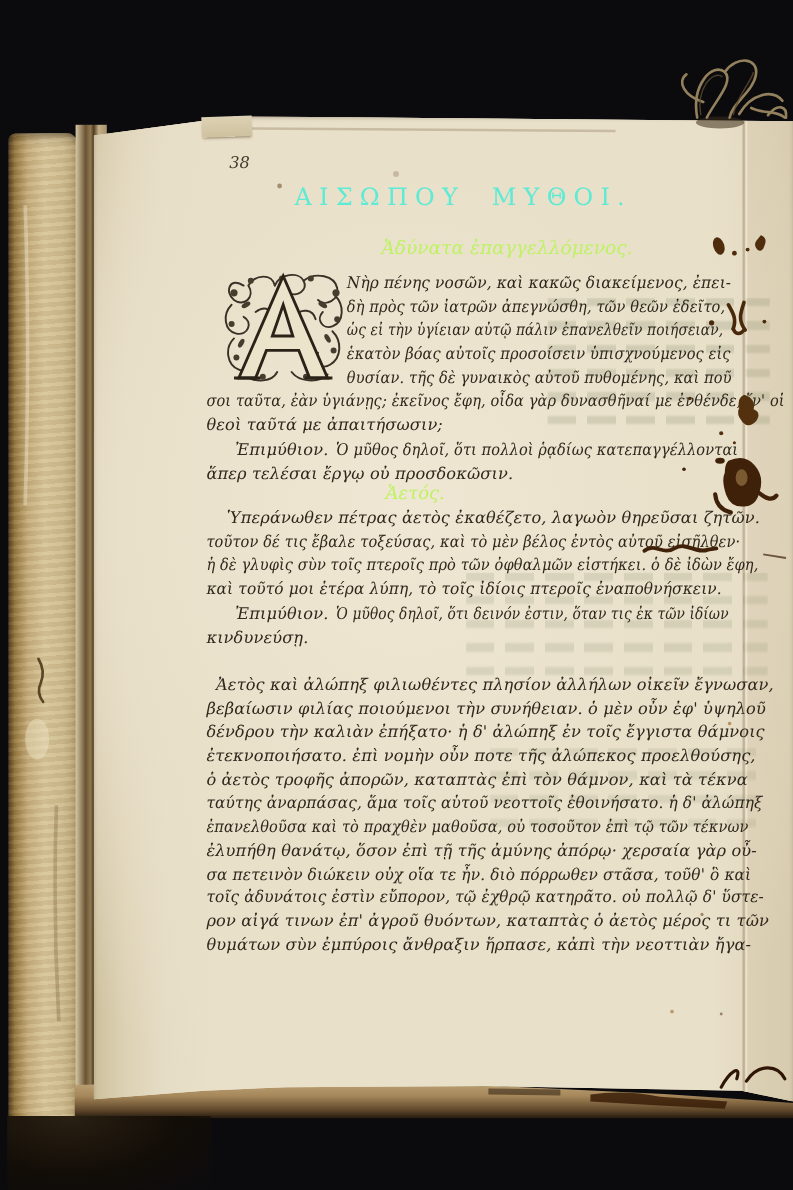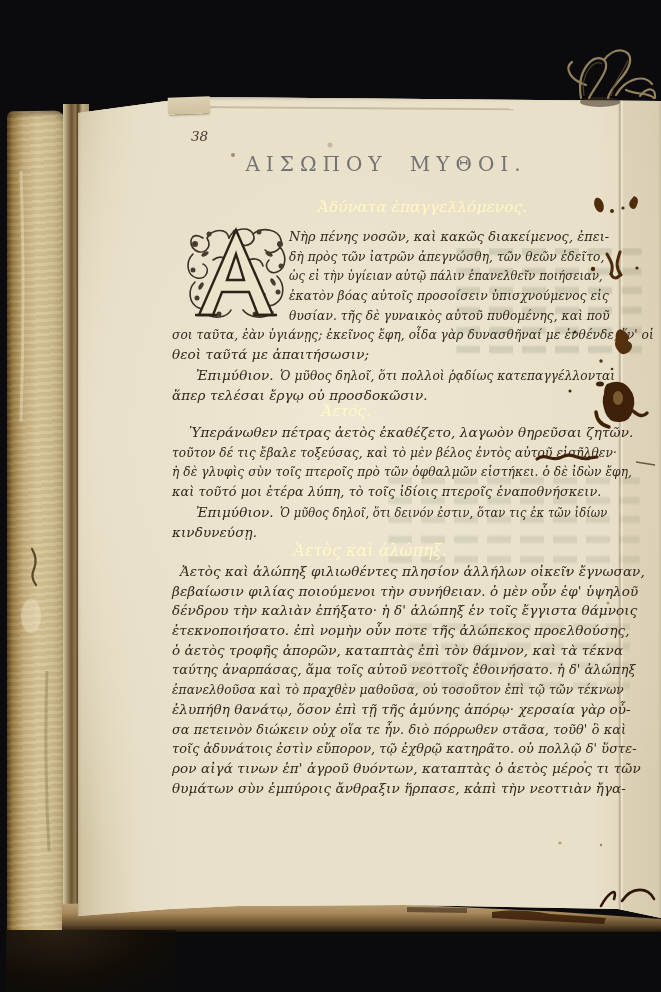--- a/index.html
+++ b/index.html
@@ -46,22 +46,22 @@
     -webkit-mask-image:repeating-linear-gradient(90deg,#000 0 24px,transparent 24px 33px);
     mask-image:repeating-linear-gradient(90deg,#000 0 24px,transparent 24px 33px);}
   .thru1{left:378px;top:152px;width:186px;height:112px;opacity:.75;}
   .thru2{left:310px;top:381px;width:252px;height:88px;opacity:.6;}
   .thru3{left:330px;top:527px;width:230px;height:72px;opacity:.5;}
 
   
   .content{position:absolute;inset:0;color:#30281d;}
   .pagenum{position:absolute;left:191px;top:128px;font-size:13.5px;font-style:italic;color:#43382a;}
   .title{position:absolute;left:230px;top:152px;width:312px;text-align:center;
-    font-size:20px;letter-spacing:6px;word-spacing:10px;color:#737373;white-space:nowrap;}
-  .hdg{position:absolute;text-align:center;font-style:italic;white-space:nowrap;color:#fef9c3;}
+    font-size:20px;letter-spacing:6px;word-spacing:10px;color:#5eead4;white-space:nowrap;}
+  .hdg{position:absolute;text-align:center;font-style:italic;white-space:nowrap;color:#bef264;}
   .h1{left:300px;top:198px;width:245px;font-size:15.5px;}
   .h2{left:246px;top:402px;width:200px;font-size:15px;}
   .h3{left:240px;top:541px;width:260px;font-size:16px;}
 
   .block{position:absolute;font-style:italic;font-size:13.5px;letter-spacing:.1px;color:#2f271c;}
   .f1{left:172px;top:227px;}
   .ep1{left:172px;top:366px;}
   .f2{left:172px;top:423px;}
   .ep2{left:172px;top:503px;}
   .f3{left:172px;top:562px;}
@@ -163,21 +163,20 @@
       <div class="ln sq90">τοῦτον δέ τις ἔβαλε τοξεύσας, καὶ τὸ μὲν βέλος ἐντὸς αὐτοῦ εἰσῆλθεν·</div>
       <div class="ln sq90">ἡ δὲ γλυφὶς σὺν τοῖς πτεροῖς πρὸ τῶν ὀφθαλμῶν εἱστήκει. ὁ δὲ ἰδὼν ἔφη,</div>
       <div class="ln sq95">καὶ τοῦτό μοι ἑτέρα λύπη, τὸ τοῖς ἰδίοις πτεροῖς ἐναποθνήσκειν.</div>
     </div>
 
     <div class="block ep2">
       <div class="ln"><span class="eplabel">Ἐπιμύθιον.</span><span class="eptext sqi85">Ὁ μῦθος δηλοῖ, ὅτι δεινόν ἐστιν, ὅταν τις ἐκ τῶν ἰδίων</span></div>
       <div class="ln">κινδυνεύσῃ.</div>
     </div>
 
-    <div class="hdg h3">Ἀετὸς καὶ ἀλώπηξ.</div>
 
     <div class="block f3">
       <div class="ln m8">Ἀετὸς καὶ ἀλώπηξ φιλιωθέντες πλησίον ἀλλήλων οἰκεῖν ἔγνωσαν,</div>
       <div class="ln">βεβαίωσιν φιλίας ποιούμενοι τὴν συνήθειαν. ὁ μὲν οὖν ἐφ' ὑψηλοῦ</div>
       <div class="ln">δένδρου τὴν καλιὰν ἐπήξατο· ἡ δ' ἀλώπηξ ἐν τοῖς ἔγγιστα θάμνοις</div>
       <div class="ln">ἐτεκνοποιήσατο. ἐπὶ νομὴν οὖν ποτε τῆς ἀλώπεκος προελθούσης,</div>
       <div class="ln">ὁ ἀετὸς τροφῆς ἀπορῶν, καταπτὰς ἐπὶ τὸν θάμνον, καὶ τὰ τέκνα</div>
       <div class="ln sq95">ταύτης ἀναρπάσας, ἅμα τοῖς αὑτοῦ νεοττοῖς ἐθοινήσατο. ἡ δ' ἀλώπηξ</div>
       <div class="ln sq90">ἐπανελθοῦσα καὶ τὸ πραχθὲν μαθοῦσα, οὐ τοσοῦτον ἐπὶ τῷ τῶν τέκνων</div>
       <div class="ln">ἐλυπήθη θανάτῳ, ὅσον ἐπὶ τῇ τῆς ἀμύνης ἀπόρῳ· χερσαία γὰρ οὖ-</div>

